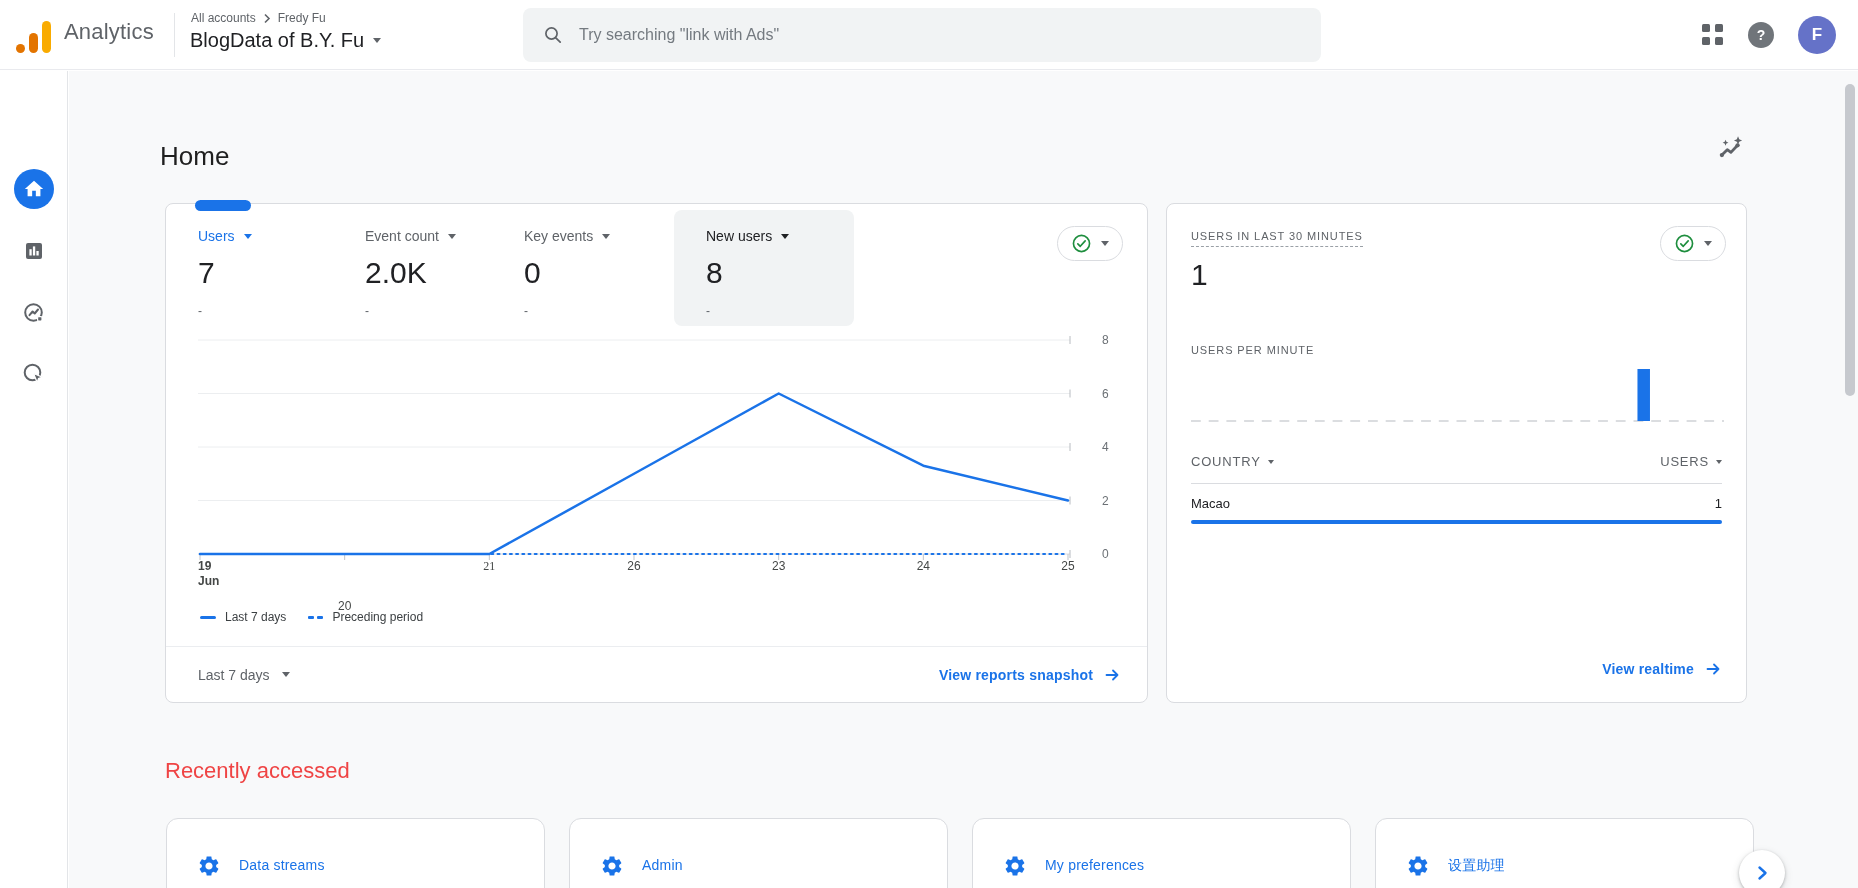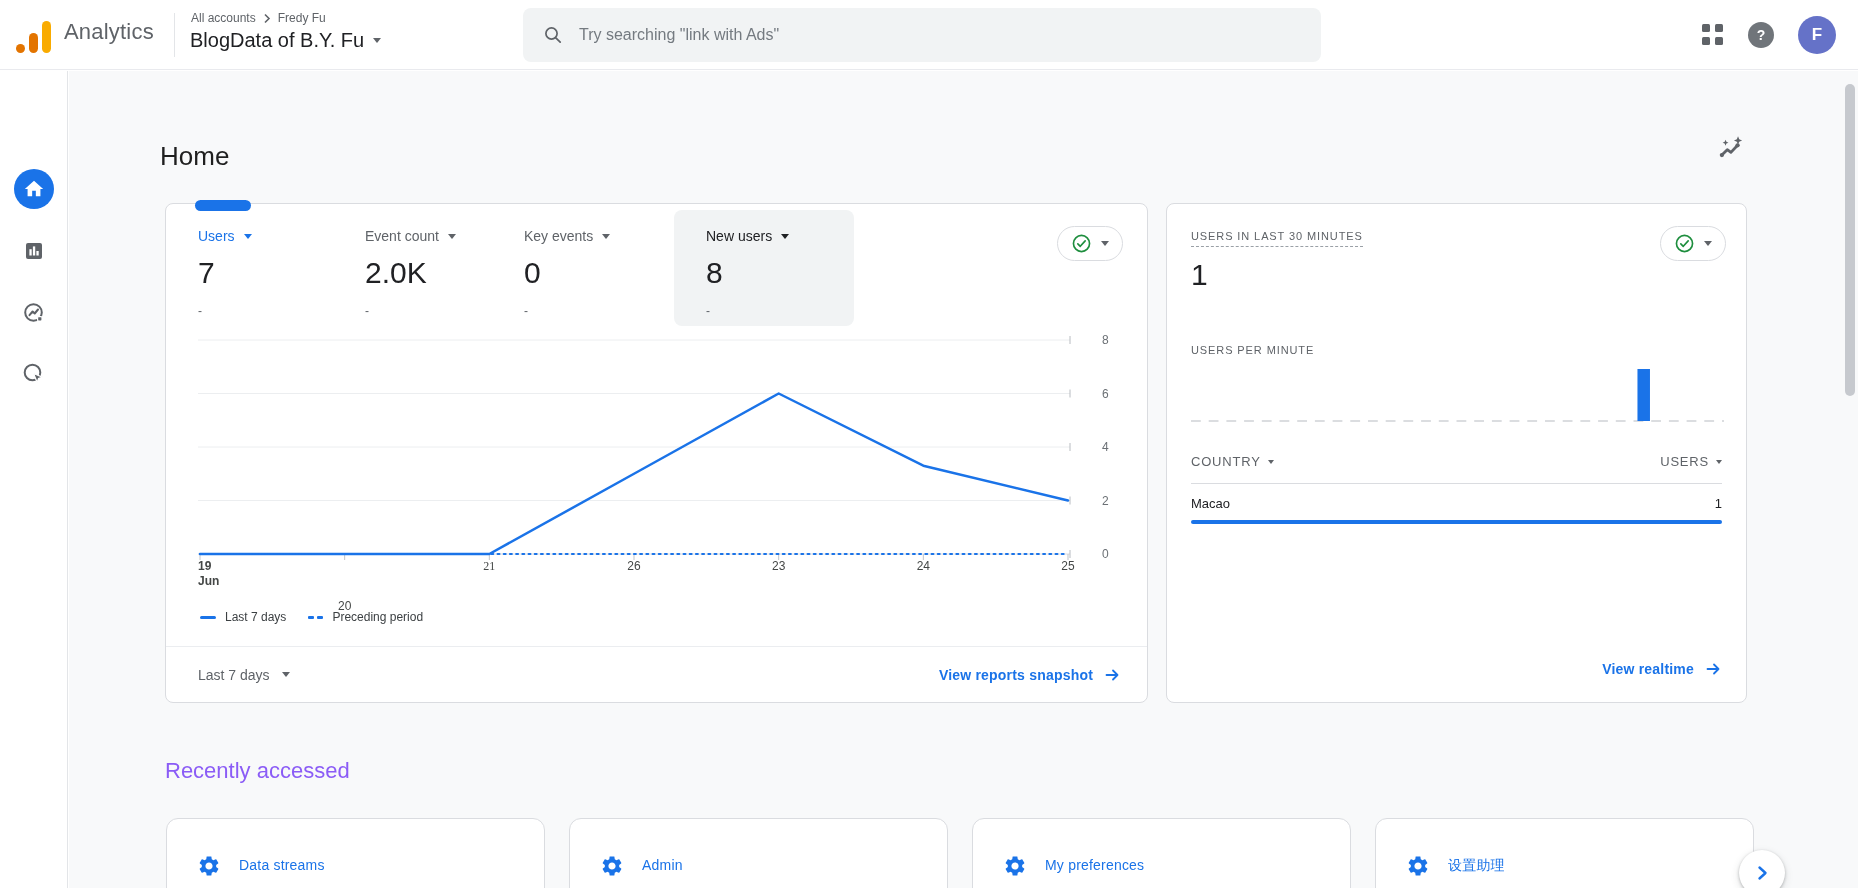--- a/index.html
+++ b/index.html
@@ -75,21 +75,21 @@
   .rt-pm-label { position:absolute; left:24px; top:140px; font-size:11px; letter-spacing:.9px; color:#5f6368; }
   .minute-chart { position:absolute; left:24px; top:150px; width:533px; height:70px; }
   .rt-headers { position:absolute; left:24px; right:24px; top:250px; display:flex; justify-content:space-between; font-size:13px; letter-spacing:.8px; color:#5f6368; }
   .rt-header { display:flex; align-items:center; gap:7px; cursor:pointer; }
   .rt-head-divider { position:absolute; left:24px; right:24px; top:279px; border-bottom:1px solid #dadce0; }
   .rt-rows { position:absolute; left:24px; right:24px; top:284px; }
   .rt-row { display:flex; justify-content:space-between; align-items:center; height:30px; font-size:13px; color:#202124; }
   .rt-bar { height:4px; border-radius:2px; background:#1a73e8; }
   .rt-link { position:absolute; right:24px; bottom:24px; }
 
-  .ra-title { position:absolute; left:96px; top:687px; font-size:22px; color:#8b5cf6; }
+  .ra-title { position:absolute; left:96px; top:687px; font-size:22px; color:#ef4444; }
   .ra-row { position:absolute; left:97px; top:747px; display:flex; gap:24px; }
   .ra-card { width:379px; height:150px; background:#fff; border:1px solid #dadce0; border-radius:12px; padding:35px 0 0 30px; display:flex; align-items:flex-start; gap:18px; cursor:pointer; }
   .ra-label { font-size:14px; font-weight:normal; color:#1a73e8; padding-top:3px; letter-spacing:.2px; }
   .next-btn { position:absolute; left:1670px; top:779px; width:46px; height:46px; border-radius:50%; background:#fff; box-shadow:0 1px 3px rgba(60,64,67,.35), 0 3px 8px rgba(60,64,67,.15); display:flex; align-items:center; justify-content:center; cursor:pointer; }
 
   .scrollbar-thumb { position:absolute; left:1845px; top:84px; width:10px; height:312px; border-radius:5px; background:#c6c9ce; z-index:30; cursor:pointer; }
 </style>
 </head>
 <body>
 

